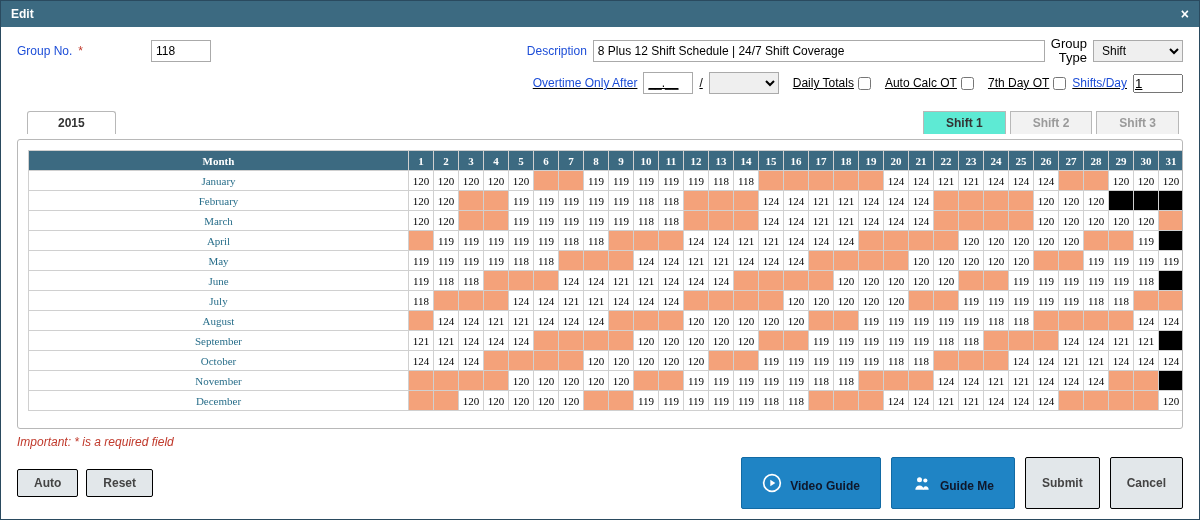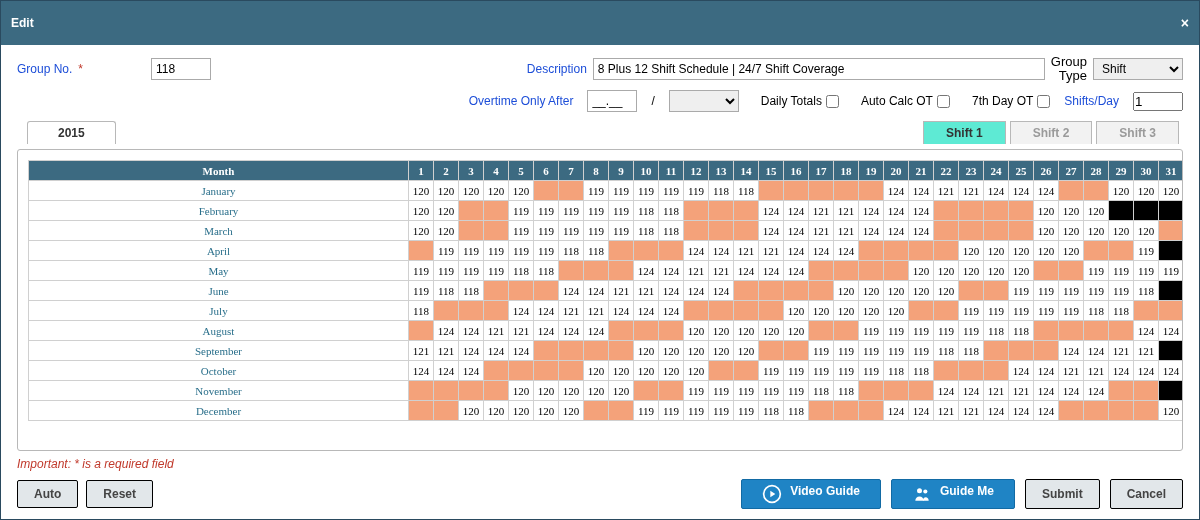--- a/index.html
+++ b/index.html
@@ -1,28 +1,28 @@
 <!DOCTYPE html>
 <html><head>
 <meta charset="utf-8">
 <style>
   *{box-sizing:border-box;margin:0;padding:0;}
   body{font-family:"Segoe UI",Arial,sans-serif;font-size:12px;background:#fff;}
   .window{width:1200px;height:520px;border:1px solid #2a4a5f;overflow:hidden;position:relative;display:flex;flex-direction:column;}
-  .titlebar{background:#3c6a81;color:#fff;height:44px;display:flex;align-items:center;justify-content:space-between;padding:0 10px;font-weight:600;}
+  .titlebar{background:#3c6a81;color:#fff;height:26px;display:flex;align-items:center;justify-content:space-between;padding:0 10px;font-weight:600;}
   .titlebar .close{font-size:14px;cursor:pointer;font-weight:bold;}
   .content{flex:1;padding:10px 16px 6px 16px;display:flex;flex-direction:column;}
   .row1{display:flex;align-items:center;gap:6px;margin-bottom:8px;}
   .label{color:#1d4ed8;}
   .req{color:#c0392b;}
   input[type=text],select{border:1px solid #aaa;height:22px;padding:1px 4px;font-size:12px;}
   .group-no-input{width:60px;margin-left:6px;}
   .desc-input{width:452px;}
   .group-type-sel{width:90px;}
-  .row2{display:flex;align-items:center;gap:14px;margin-bottom:7px;justify-content:flex-end;}
+  .row2{display:flex;align-items:center;gap:6px;margin-bottom:15px;justify-content:flex-end;text-decoration:underline;}
   .row2 .chk{display:flex;align-items:center;gap:4px;margin-left:8px;}
   .small-input{width:50px;}
   .dd{width:70px;}
   .spin{width:50px;}
   .stacked-label{display:flex;flex-direction:column;align-items:flex-end;line-height:1.05;font-size:13px;margin-left:auto;}
   .panel{flex:1;border:1px solid #b8b8b8;border-radius:3px;overflow:hidden;display:flex;flex-direction:column;margin-top:4px;font-family:Liberation Serif, serif;}
   .tabs{display:flex;align-items:center;height:26px;}
   .year-tab{border:1px solid #b8b8b8;border-bottom:none;border-radius:3px 3px 0 0;background:#fff;padding:4px 30px;font-weight:600;margin-left:10px;color:#333;}
   .spacer-tabs{flex:1;}
   .shift-tab{border:1px solid #b8b8b8;border-bottom:none;padding:4px 22px;margin-right:4px;background:#f2f2f2;color:#9a9a9a;font-weight:600;}
@@ -33,21 +33,21 @@
   th{background:#3c6a81;color:#fff;font-weight:600;}
   th.month{width:380px;}
   th.day{width:25px;}
   td.month-cell{color:#2a6f8b;text-align:center;}
   td.shade{background:#f4a27a;}
   td.val{background:#fff;}
   td.blk{background:#000;}
   .footer{padding:6px 16px 10px 16px;display:flex;align-items:center;gap:8px;}
   .hint{color:#c0392b;font-style:italic;margin-bottom:2px;padding-left:16px;}
   .btn{border:1px solid #000000;background:#e2e7ea;color:#444;padding:6px 16px;border-radius:2px;cursor:pointer;font-size:12px;font-weight:600;}
-  .btn.blue{background:#1f84c5;border-color:#126aa4;color:#ffffff;display:flex;align-items:flex-start;gap:8px;padding:4px 20px;}
+  .btn.blue{background:#1f84c5;border-color:#126aa4;color:#0f172a;display:flex;align-items:flex-end;gap:8px;padding:15px 20px;}
   .btn.blue .icon-svg{width:20px;height:20px;fill:#fff;}
   .footer .right{margin-left:auto;display:flex;gap:10px;}
 </style>
 </head>
 <body>
 
 <div class="window">
   <div class="titlebar">
     <span>Edit</span>
     <span class="close">×</span>

